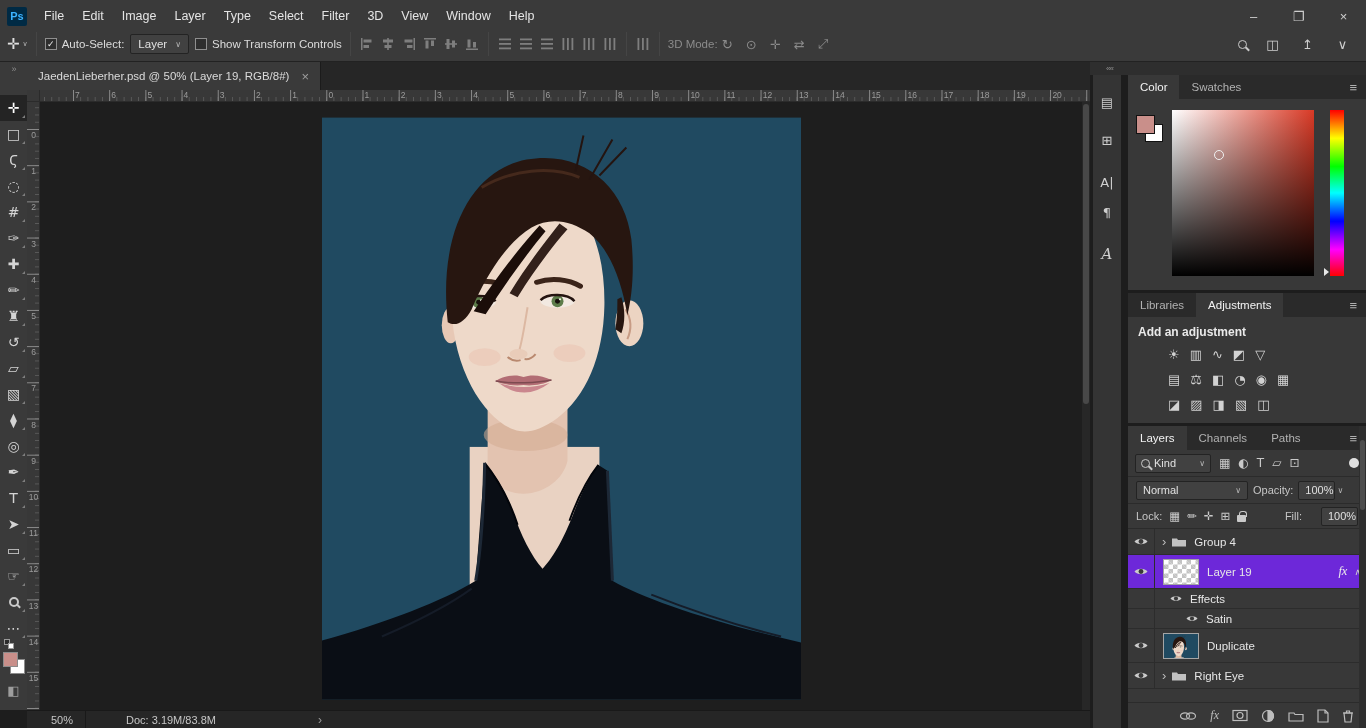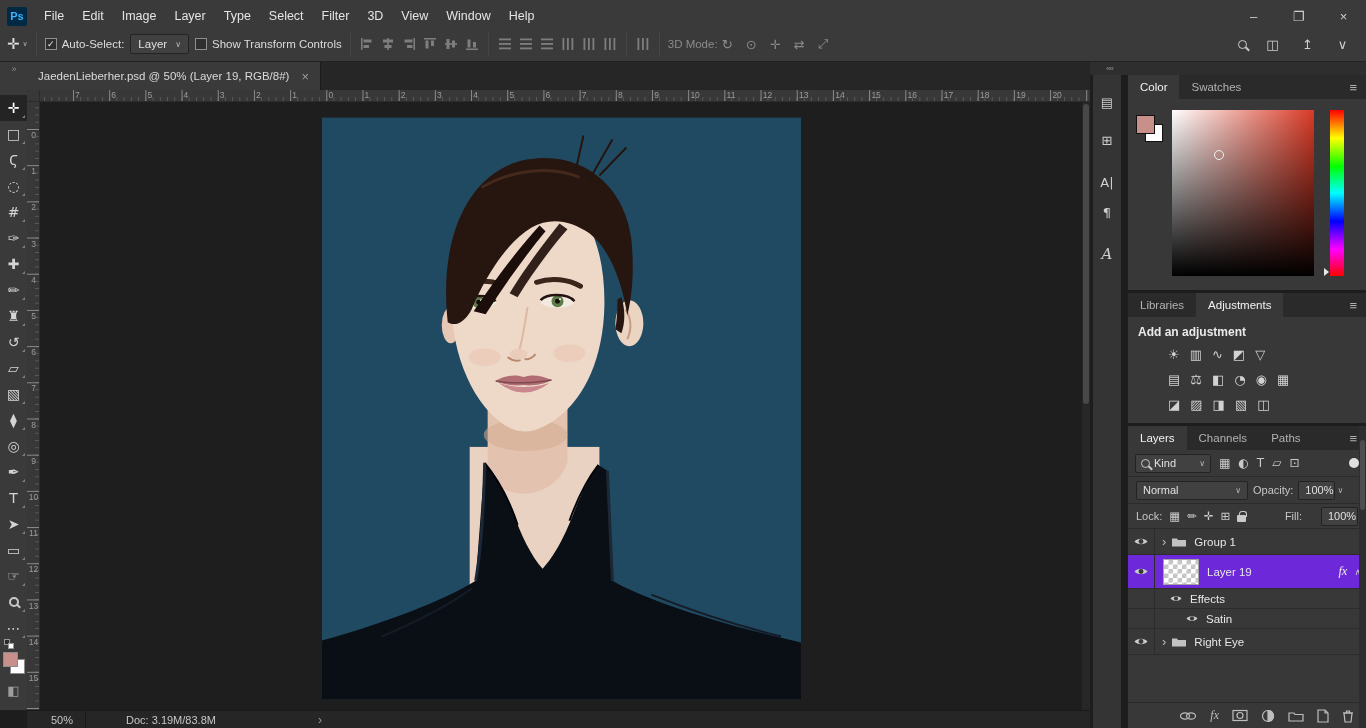--- a/index.html
+++ b/index.html
@@ -622,21 +622,21 @@
               <path d="M0.5 4.5 C3.5 0.8 10.5 0.8 13.5 4.5 C10.5 8.2 3.5 8.2 0.5 4.5 Z" fill="#cbcbcb"></path>
               <circle cx="7" cy="4.5" r="2.4" fill="#383838"></circle>
             </svg>
           </div>
           <span class="expander">›</span>
           <span class="foldericon">
             <svg width="16" height="11" viewBox="0 0 16 11">
               <path d="M1 2.5 L6 2.5 L7 4 L15 4 L15 10.5 L1 10.5 Z" fill="#c2c2c2"></path>
             </svg>
           </span>
-          <span class="lname">Group 1</span>
+          <span class="lname">Group 4</span>
         </div>
         <div class="lrow layer sel">
           <div class="eyecell">
             <svg width="14" height="9" viewBox="0 0 14 9">
               <path d="M0.5 4.5 C3.5 0.8 10.5 0.8 13.5 4.5 C10.5 8.2 3.5 8.2 0.5 4.5 Z" fill="#cbcbcb"></path>
               <circle cx="7" cy="4.5" r="2.4" fill="#383838"></circle>
             </svg>
           </div>
           <div class="lthumb checker"></div>
           <span class="lname">Layer 19</span>
@@ -657,20 +657,32 @@
         <div class="lrow effect">
           <div class="eyecell"></div>
           <span class="subindent more"></span>
           <span class="subeye">
             <svg width="14" height="9" viewBox="0 0 14 9">
               <path d="M0.5 4.5 C3.5 0.8 10.5 0.8 13.5 4.5 C10.5 8.2 3.5 8.2 0.5 4.5 Z" fill="#cbcbcb"></path>
               <circle cx="7" cy="4.5" r="2.4" fill="#383838"></circle>
             </svg>
           </span>
           <span class="lname">Satin</span>
+        </div>
+        <div class="lrow layer">
+          <div class="eyecell">
+            <svg width="14" height="9" viewBox="0 0 14 9">
+              <path d="M0.5 4.5 C3.5 0.8 10.5 0.8 13.5 4.5 C10.5 8.2 3.5 8.2 0.5 4.5 Z" fill="#cbcbcb"></path>
+              <circle cx="7" cy="4.5" r="2.4" fill="#383838"></circle>
+            </svg>
+          </div>
+          <div class="lthumb"><svg width="34" height="24" viewBox="0 0 480 583" preserveAspectRatio="xMidYMin slice">
+              <use href="#portrait-g"></use>
+            </svg></div>
+          <span class="lname">Duplicate</span>
         </div>
         <div class="lrow group">
           <div class="eyecell">
             <svg width="14" height="9" viewBox="0 0 14 9">
               <path d="M0.5 4.5 C3.5 0.8 10.5 0.8 13.5 4.5 C10.5 8.2 3.5 8.2 0.5 4.5 Z" fill="#cbcbcb"></path>
               <circle cx="7" cy="4.5" r="2.4" fill="#383838"></circle>
             </svg>
           </div>
           <span class="expander">›</span>
           <span class="foldericon">

